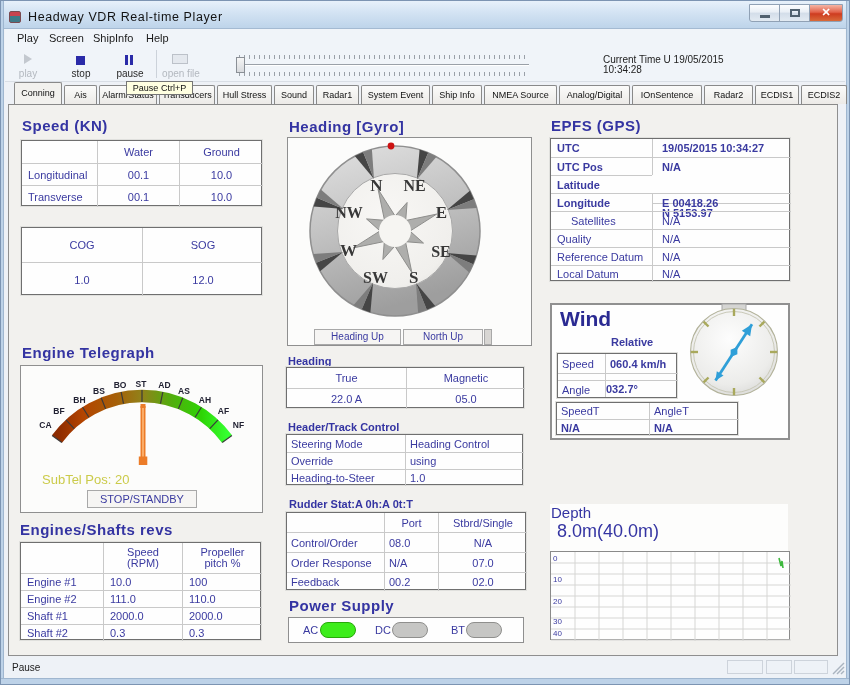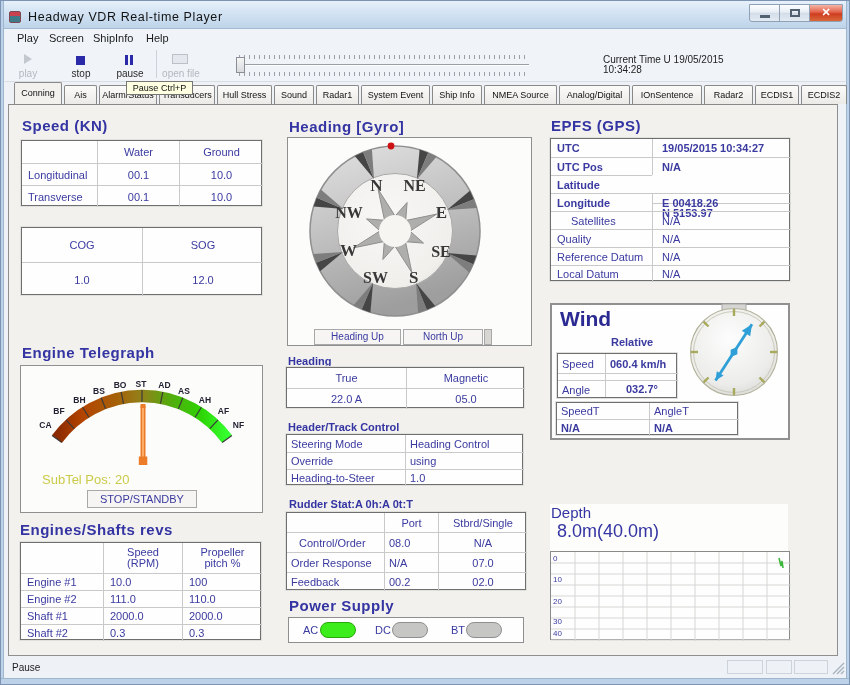--- a/index.html
+++ b/index.html
@@ -253,21 +253,21 @@
     <div class="cell" style="left:0px;top:17px;width:118px;height:17px;border-top:1px solid #c9c9c9;display:flex;align-items:center;padding-left:4px;">Override</div>
     <div class="cell" style="left:118px;top:17px;width:119px;height:17px;border-left:1px solid #c9c9c9;border-top:1px solid #c9c9c9;display:flex;align-items:center;padding-left:4px;">using</div>
     <div class="cell" style="left:0px;top:34px;width:118px;height:17px;border-top:1px solid #c9c9c9;display:flex;align-items:center;padding-left:4px;">Heading-to-Steer</div>
     <div class="cell" style="left:118px;top:34px;width:119px;height:17px;border-left:1px solid #c9c9c9;border-top:1px solid #c9c9c9;display:flex;align-items:center;padding-left:4px;">1.0</div>
   </div>
 <div class="sect small" style="left:289px;top:498px">Rudder Stat:A 0h:A 0t:T</div>
 <div class="tbl " style="left:286px;top:512px;width:240px;height:78px">
     <div class="cell" style="left:0px;top:0px;width:97px;height:19px;"></div>
     <div class="cell" style="left:97px;top:0px;width:54px;height:19px;border-left:1px solid #c9c9c9;display:flex;align-items:center;justify-content:center;">Port</div>
     <div class="cell" style="left:151px;top:0px;width:89px;height:19px;border-left:1px solid #c9c9c9;display:flex;align-items:center;justify-content:center;">Stbrd/Single</div>
-    <div class="cell" style="left:0px;top:19px;width:97px;height:20px;border-top:1px solid #c9c9c9;display:flex;align-items:center;padding-left:12px;">Control/Order</div>
+    <div class="cell" style="left:0px;top:19px;width:97px;height:20px;border-top:1px solid #c9c9c9;display:flex;align-items:center;padding-left:4px;">Control/Order</div>
     <div class="cell" style="left:97px;top:19px;width:54px;height:20px;border-left:1px solid #c9c9c9;border-top:1px solid #c9c9c9;display:flex;align-items:center;padding-left:4px;">08.0</div>
     <div class="cell" style="left:151px;top:19px;width:89px;height:20px;border-left:1px solid #c9c9c9;border-top:1px solid #c9c9c9;display:flex;align-items:center;justify-content:center;">N/A</div>
     <div class="cell" style="left:0px;top:39px;width:97px;height:20px;border-top:1px solid #c9c9c9;display:flex;align-items:center;padding-left:4px;">Order Response</div>
     <div class="cell" style="left:97px;top:39px;width:54px;height:20px;border-left:1px solid #c9c9c9;border-top:1px solid #c9c9c9;display:flex;align-items:center;padding-left:4px;">N/A</div>
     <div class="cell" style="left:151px;top:39px;width:89px;height:20px;border-left:1px solid #c9c9c9;border-top:1px solid #c9c9c9;display:flex;align-items:center;justify-content:center;">07.0</div>
     <div class="cell" style="left:0px;top:59px;width:97px;height:19px;border-top:1px solid #c9c9c9;display:flex;align-items:center;padding-left:4px;">Feedback</div>
     <div class="cell" style="left:97px;top:59px;width:54px;height:19px;border-left:1px solid #c9c9c9;border-top:1px solid #c9c9c9;display:flex;align-items:center;padding-left:4px;">00.2</div>
     <div class="cell" style="left:151px;top:59px;width:89px;height:19px;border-left:1px solid #c9c9c9;border-top:1px solid #c9c9c9;display:flex;align-items:center;justify-content:center;">02.0</div>
   </div>
 <div class="sect big" style="left:289px;top:597px">Power Supply</div>
@@ -329,21 +329,21 @@
         <polygon points="50.3,44 43.6,46.8 43.7,54 50.4,51.2" fill="#2f9fd8"></polygon>
 </svg>
     </div>
 </div>
 <div class="tbl " style="left:557px;top:353px;width:120px;height:45px">
     <div class="cell" style="left:0px;top:0px;width:47px;height:19px;display:flex;align-items:center;padding-left:4px;">Speed</div>
     <div class="cell" style="left:47px;top:0px;width:73px;height:19px;border-left:1px solid #c9c9c9;display:flex;align-items:center;padding-left:4px;font-weight:bold;">060.4 km/h</div>
     <div class="cell" style="left:0px;top:19px;width:47px;height:7px;border-top:1px solid #c9c9c9;"></div>
     <div class="cell" style="left:47px;top:19px;width:73px;height:7px;border-left:1px solid #c9c9c9;border-top:1px solid #c9c9c9;"></div>
     <div class="cell" style="left:0px;top:26px;width:47px;height:19px;border-top:1px solid #c9c9c9;display:flex;align-items:center;padding-left:4px;">Angle</div>
-    <div class="cell" style="left:47px;top:26px;width:73px;height:17px;border-left:1px solid #c9c9c9;border-top:1px solid #c9c9c9;display:flex;align-items:center;padding-left:20px;font-weight:bold;">032.7°</div>
+    <div class="cell" style="left:47px;top:26px;width:73px;height:17px;border-left:1px solid #c9c9c9;border-top:1px solid #c9c9c9;display:flex;align-items:center;padding-left:0;font-weight:bold;">032.7°</div>
   </div>
 <div class="tbl " style="left:556px;top:402px;width:182px;height:33px">
     <div class="cell" style="left:0px;top:0px;width:92px;height:16px;display:flex;align-items:center;padding-left:4px;">SpeedT</div>
     <div class="cell" style="left:92px;top:0px;width:90px;height:16px;border-left:1px solid #c9c9c9;display:flex;align-items:center;padding-left:4px;">AngleT</div>
     <div class="cell" style="left:0px;top:16px;width:92px;height:17px;border-top:1px solid #c9c9c9;display:flex;align-items:center;padding-left:4px;font-weight:bold;">N/A</div>
     <div class="cell" style="left:92px;top:16px;width:90px;height:17px;border-left:1px solid #c9c9c9;border-top:1px solid #c9c9c9;display:flex;align-items:center;padding-left:4px;font-weight:bold;">N/A</div>
   </div>
 
 <div class="abs" style="left:550px;top:504px;width:238px;height:47px;background:#fdfdfc"></div>
 <div class="abs" style="left:551px;top:504px;font-size:15px;color:#3434a2">Depth</div>

